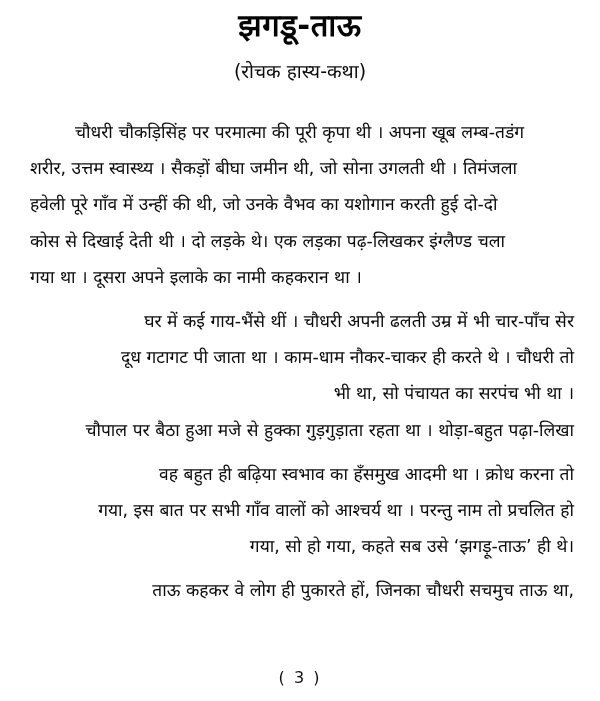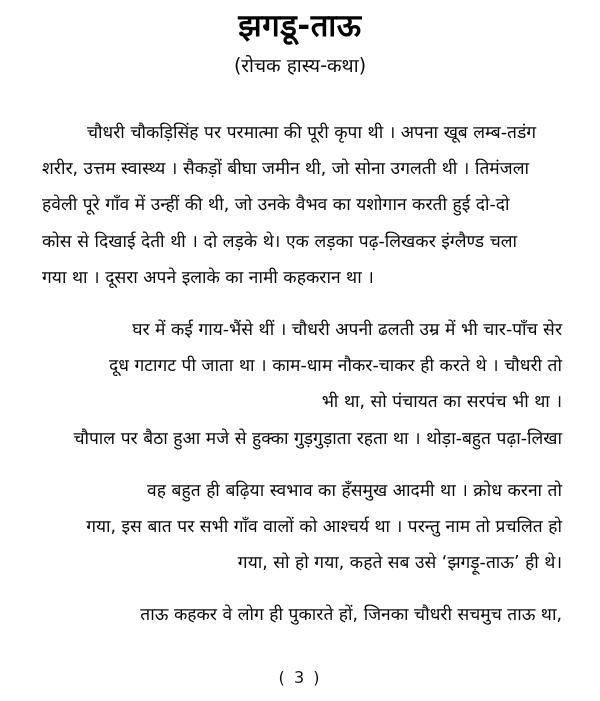--- a/index.html
+++ b/index.html
@@ -31,29 +31,29 @@
     line-height: 38px;
     letter-spacing: 0.5px;
     margin: 0;
     color: #040404;
   }
   .doc-subtitle {
     font-family: "DejaVu Sans", sans-serif;
     font-weight: normal;
     font-size: 19px;
     line-height: 30px;
-    margin: 4px;
+    margin: 10px;
     padding-top: 2px;
     color: #0b0b0b;
   }
   .body-block {
     padding: 14px 22px 0 26px;
   }
   .para {
-    margin: 16px;
+    margin: 4px;
     padding: 0;
     font-size: 17.4px;
     line-height: 36.2px;
     color: #0a0a0a;
     white-space: nowrap;
   }
   .para + .para {
     margin-top: 8px;
     text-align: right;
   }

